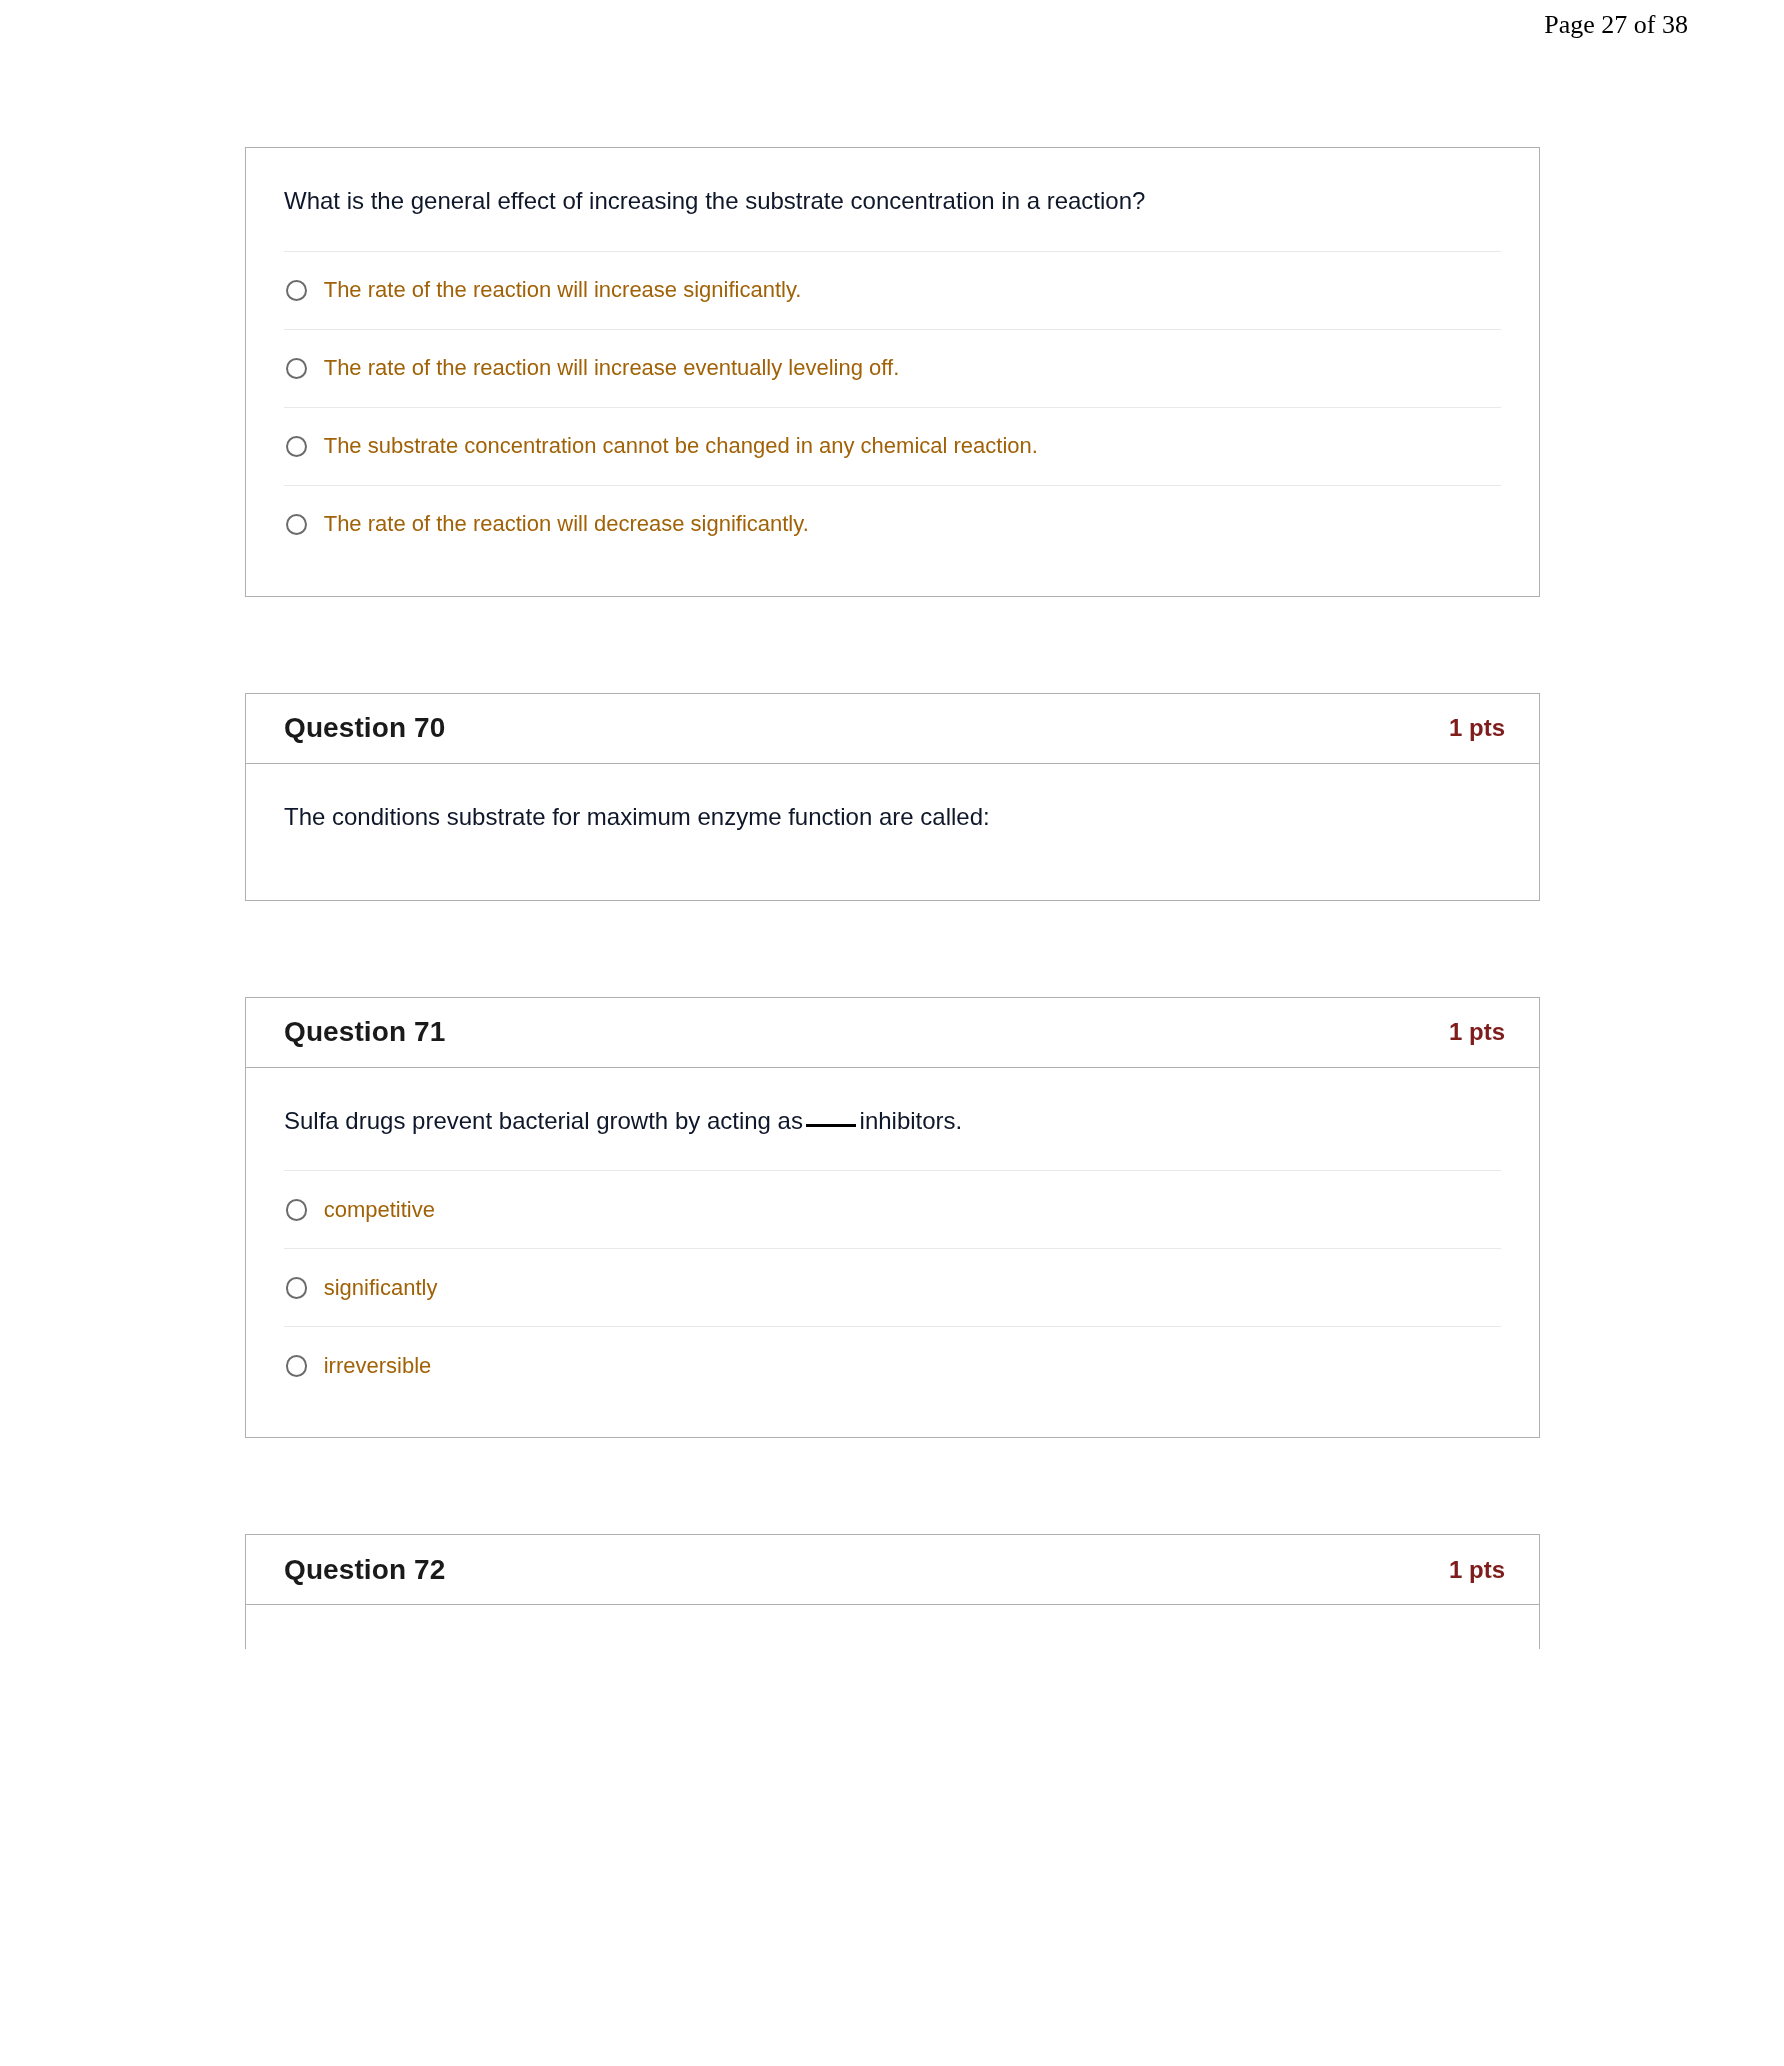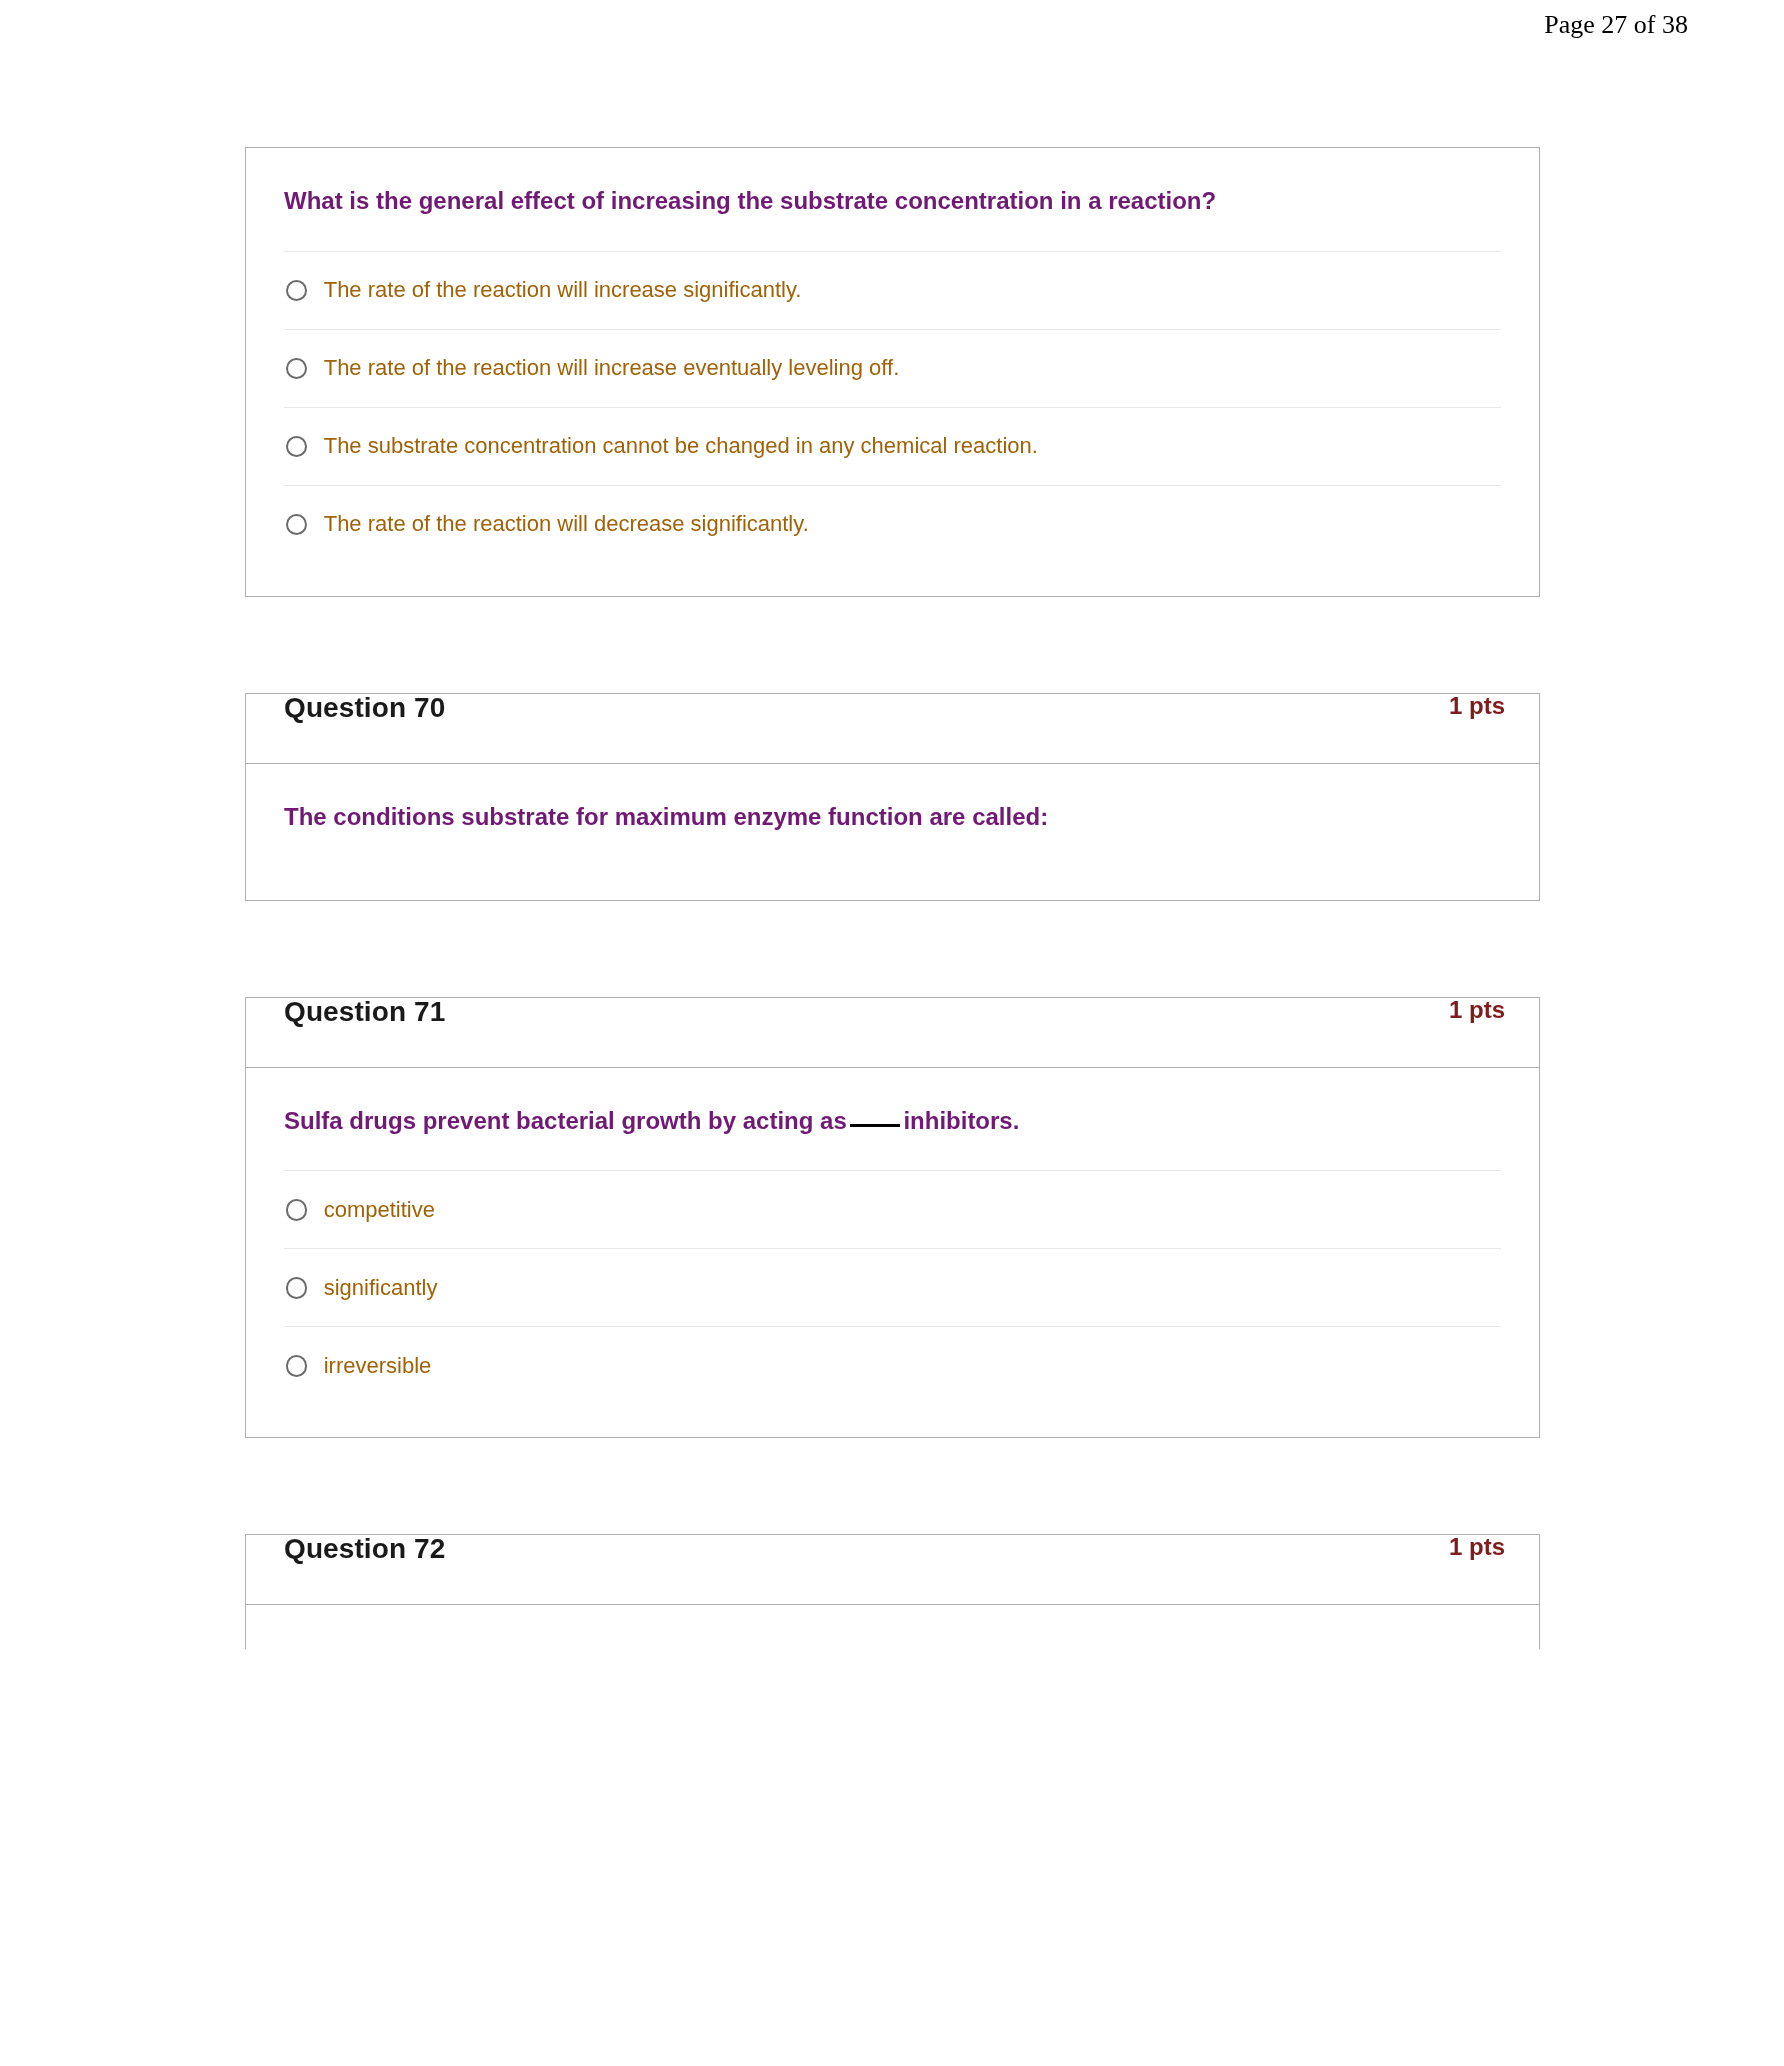--- a/index.html
+++ b/index.html
@@ -41,20 +41,21 @@
   .q-card {
     width: 100%;
   }
 
   .q-header {
     border: 1.7px solid #b0b0b0;
     border-bottom: 0;
     background: #ffffff;
     height: 70px;
     display: flex;
+    align-items: center;
     justify-content: space-between;
     padding: 0 34px 0 38px;
   }
 
   .q-header-title {
     font-size: 28px;
     font-weight: bold;
     letter-spacing: 0.1px;
     color: #1a1a1a;
     line-height: 1;
@@ -76,23 +77,23 @@
   
   .q-body.truncated {
     border-bottom: 0;
     height: 45px;
     padding: 0;
   }
 
   .q-text {
     font-size: 24px;
     line-height: 1.45;
-    color: #701a75;
+    color: #0f172a;
     padding: 36px 38px 32px 38px;
-    font-weight: bold;
+    font-weight: normal;
   }
 
   .q-text .blank {
     display: inline-block;
     width: 50px;
     border-bottom: 3.7px solid #000;
     vertical-align: 1.2px;
     margin: 0 3.3px;
     height: 17.4px;
   }

